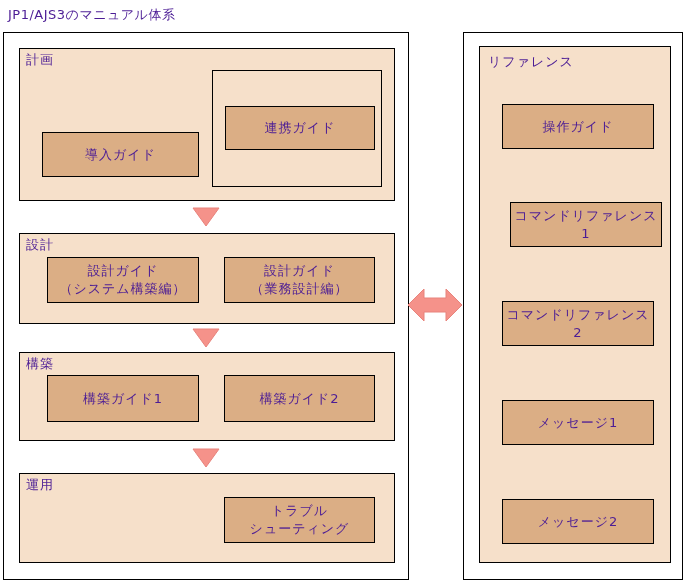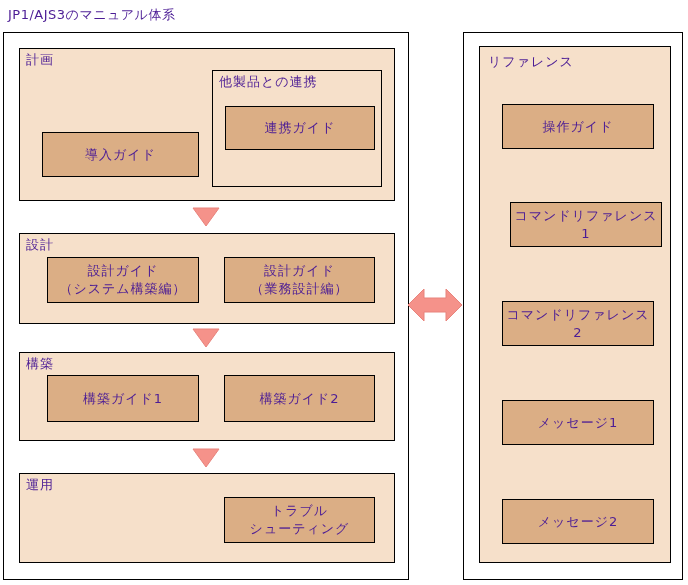--- a/index.html
+++ b/index.html
@@ -75,21 +75,20 @@
 <div class="page">
 
   <div class="title">JP1/AJS3のマニュアル体系</div>
 
   <div class="container" style="left:3px; top:32px; width:406px; height:548px;">
 
     <div class="section" style="left:15px; top:15px; width:376px; height:153px;">
       <div class="section-label">計画</div>
       <div class="mbox" style="left:22px; top:83px; width:157px; height:45px;text-align:right;">導入ガイド</div>
       <div class="subgroup" style="left:192px; top:21px; width:170px; height:117px;">
-        <div class="section-label">他製品との連携</div>
         <div class="mbox" style="left:12px; top:35px; width:150px; height:44px;">連携ガイド</div>
       </div>
     </div>
 
     <div class="section" style="left:15px; top:200px; width:376px; height:91px;padding-left:16px;">
       <div class="section-label">設計</div>
       <div class="mbox" style="left:27px; top:23px; width:152px; height:46px;">設計ガイド
 （システム構築編）</div>
       <div class="mbox" style="left:204px; top:23px; width:151px; height:46px;">設計ガイド
 （業務設計編）</div>

